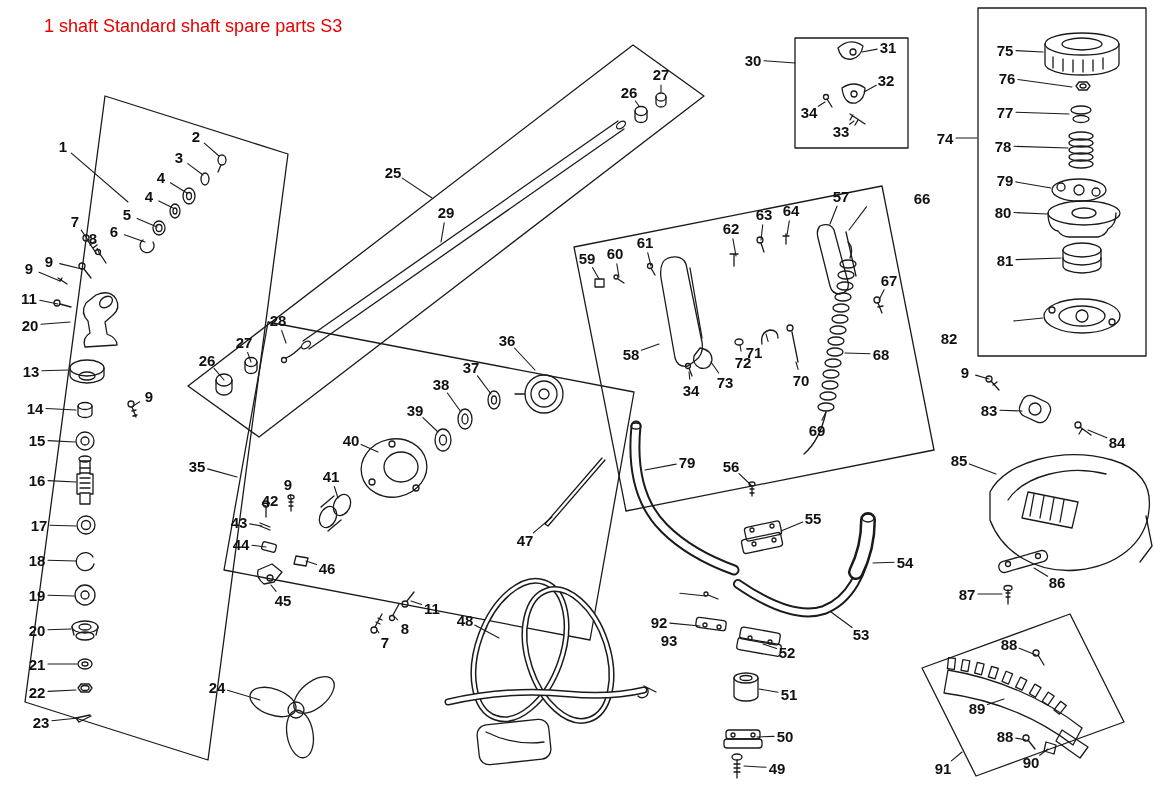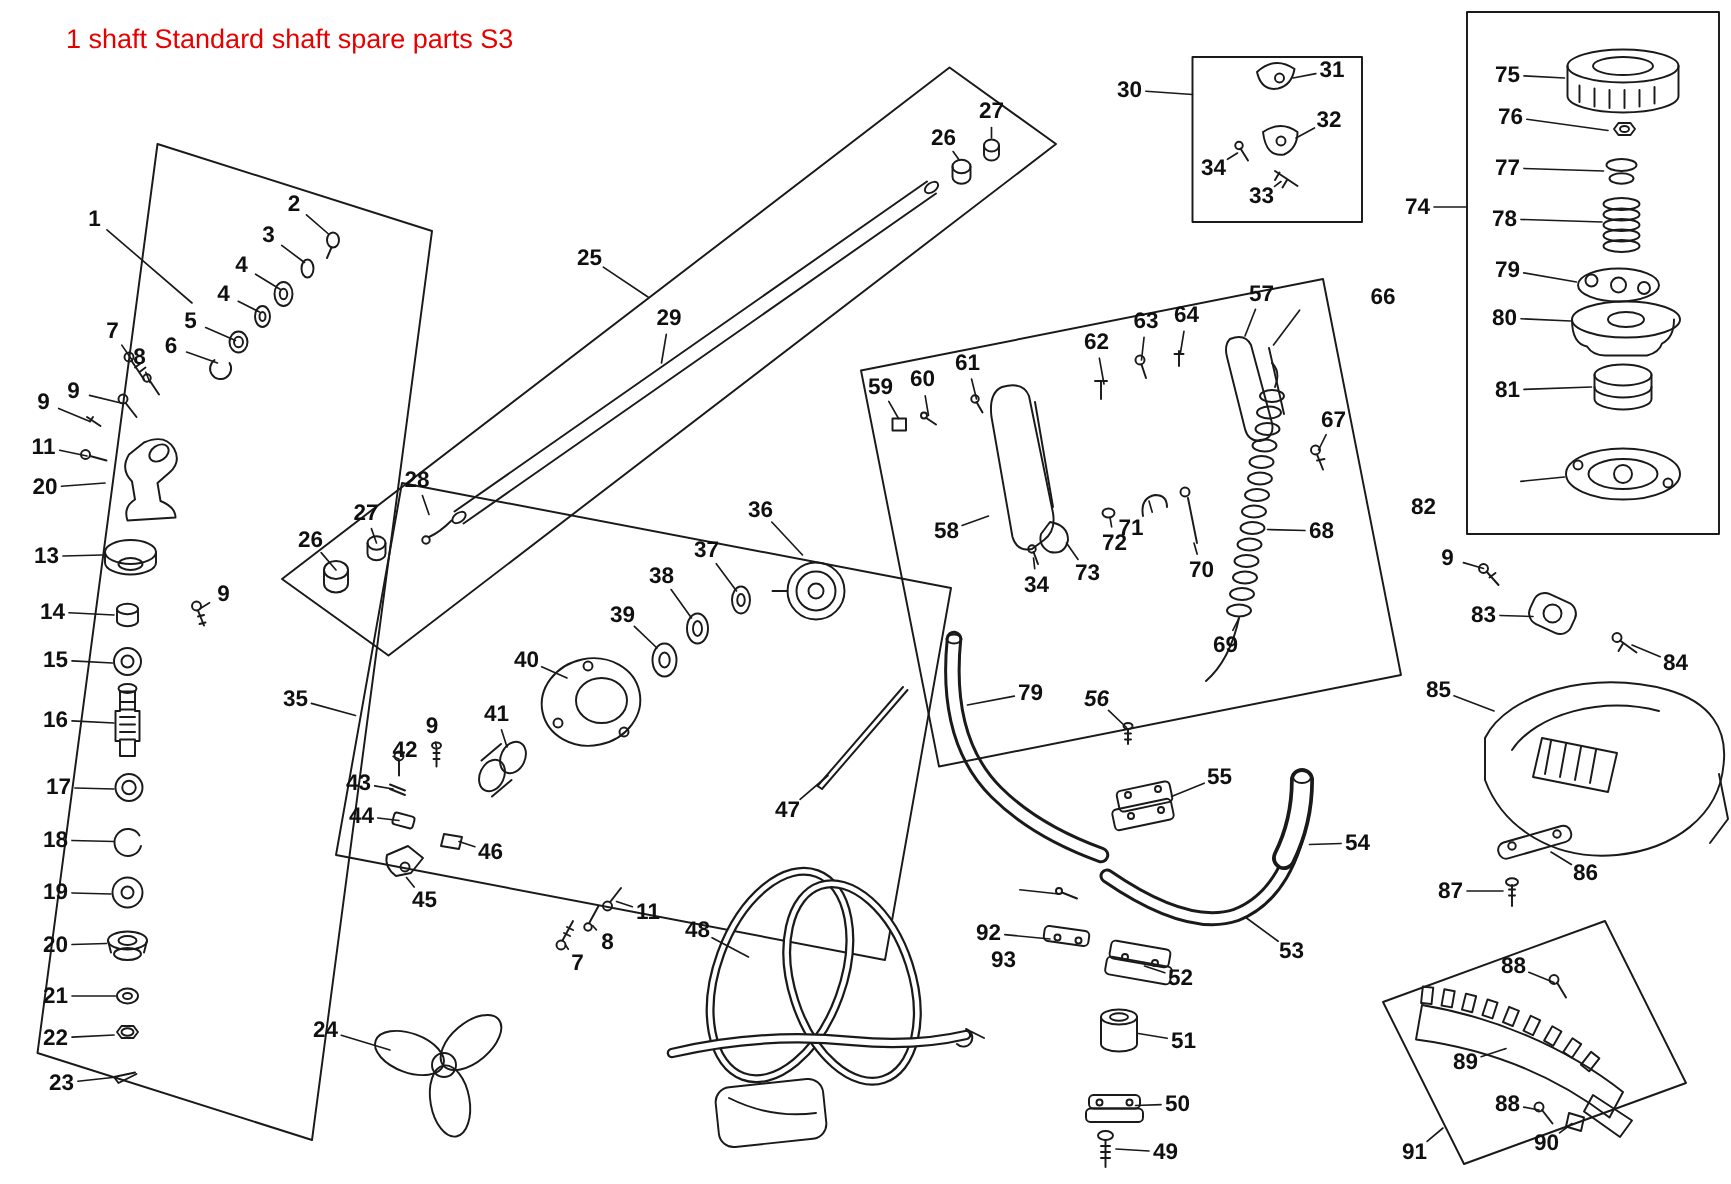--- a/index.html
+++ b/index.html
@@ -495,21 +495,21 @@
       <div class="callout" style="left: 432px; top: 608px;">11</div>
       <div class="callout" style="left: 777px; top: 768px;">49</div>
       <div class="callout" style="left: 785px; top: 736px;">50</div>
       <div class="callout" style="left: 789px; top: 694px;">51</div>
       <div class="callout" style="left: 787px; top: 652px;">52</div>
       <div class="callout" style="left: 659px; top: 622px;">92</div>
       <div class="callout" style="left: 669px; top: 592px; margin-top: 48px;">93</div>
       <div class="callout" style="left: 861px; top: 634px;">53</div>
       <div class="callout" style="left: 905px; top: 562px;">54</div>
       <div class="callout" style="left: 813px; top: 518px;">55</div>
-      <div class="callout" style="left: 731px; top: 466px; font-style: italic;">56</div>
+      <div class="callout" style="left: 731px; top: 466px;">56</div>
       <div class="callout" style="left: 687px; top: 462px;">79</div>
       <div class="callout" style="left: 631px; top: 354px;">58</div>
       <div class="callout" style="left: 587px; top: 258px;">59</div>
       <div class="callout" style="left: 615px; top: 253px;">60</div>
       <div class="callout" style="left: 645px; top: 242px;">61</div>
       <div class="callout" style="left: 731px; top: 228px;">62</div>
       <div class="callout" style="left: 764px; top: 214px;">63</div>
       <div class="callout" style="left: 791px; top: 210px;">64</div>
       <div class="callout" style="left: 841px; top: 196px;">57</div>
       <div class="callout" style="left: 922px; top: 198px;">66</div>

